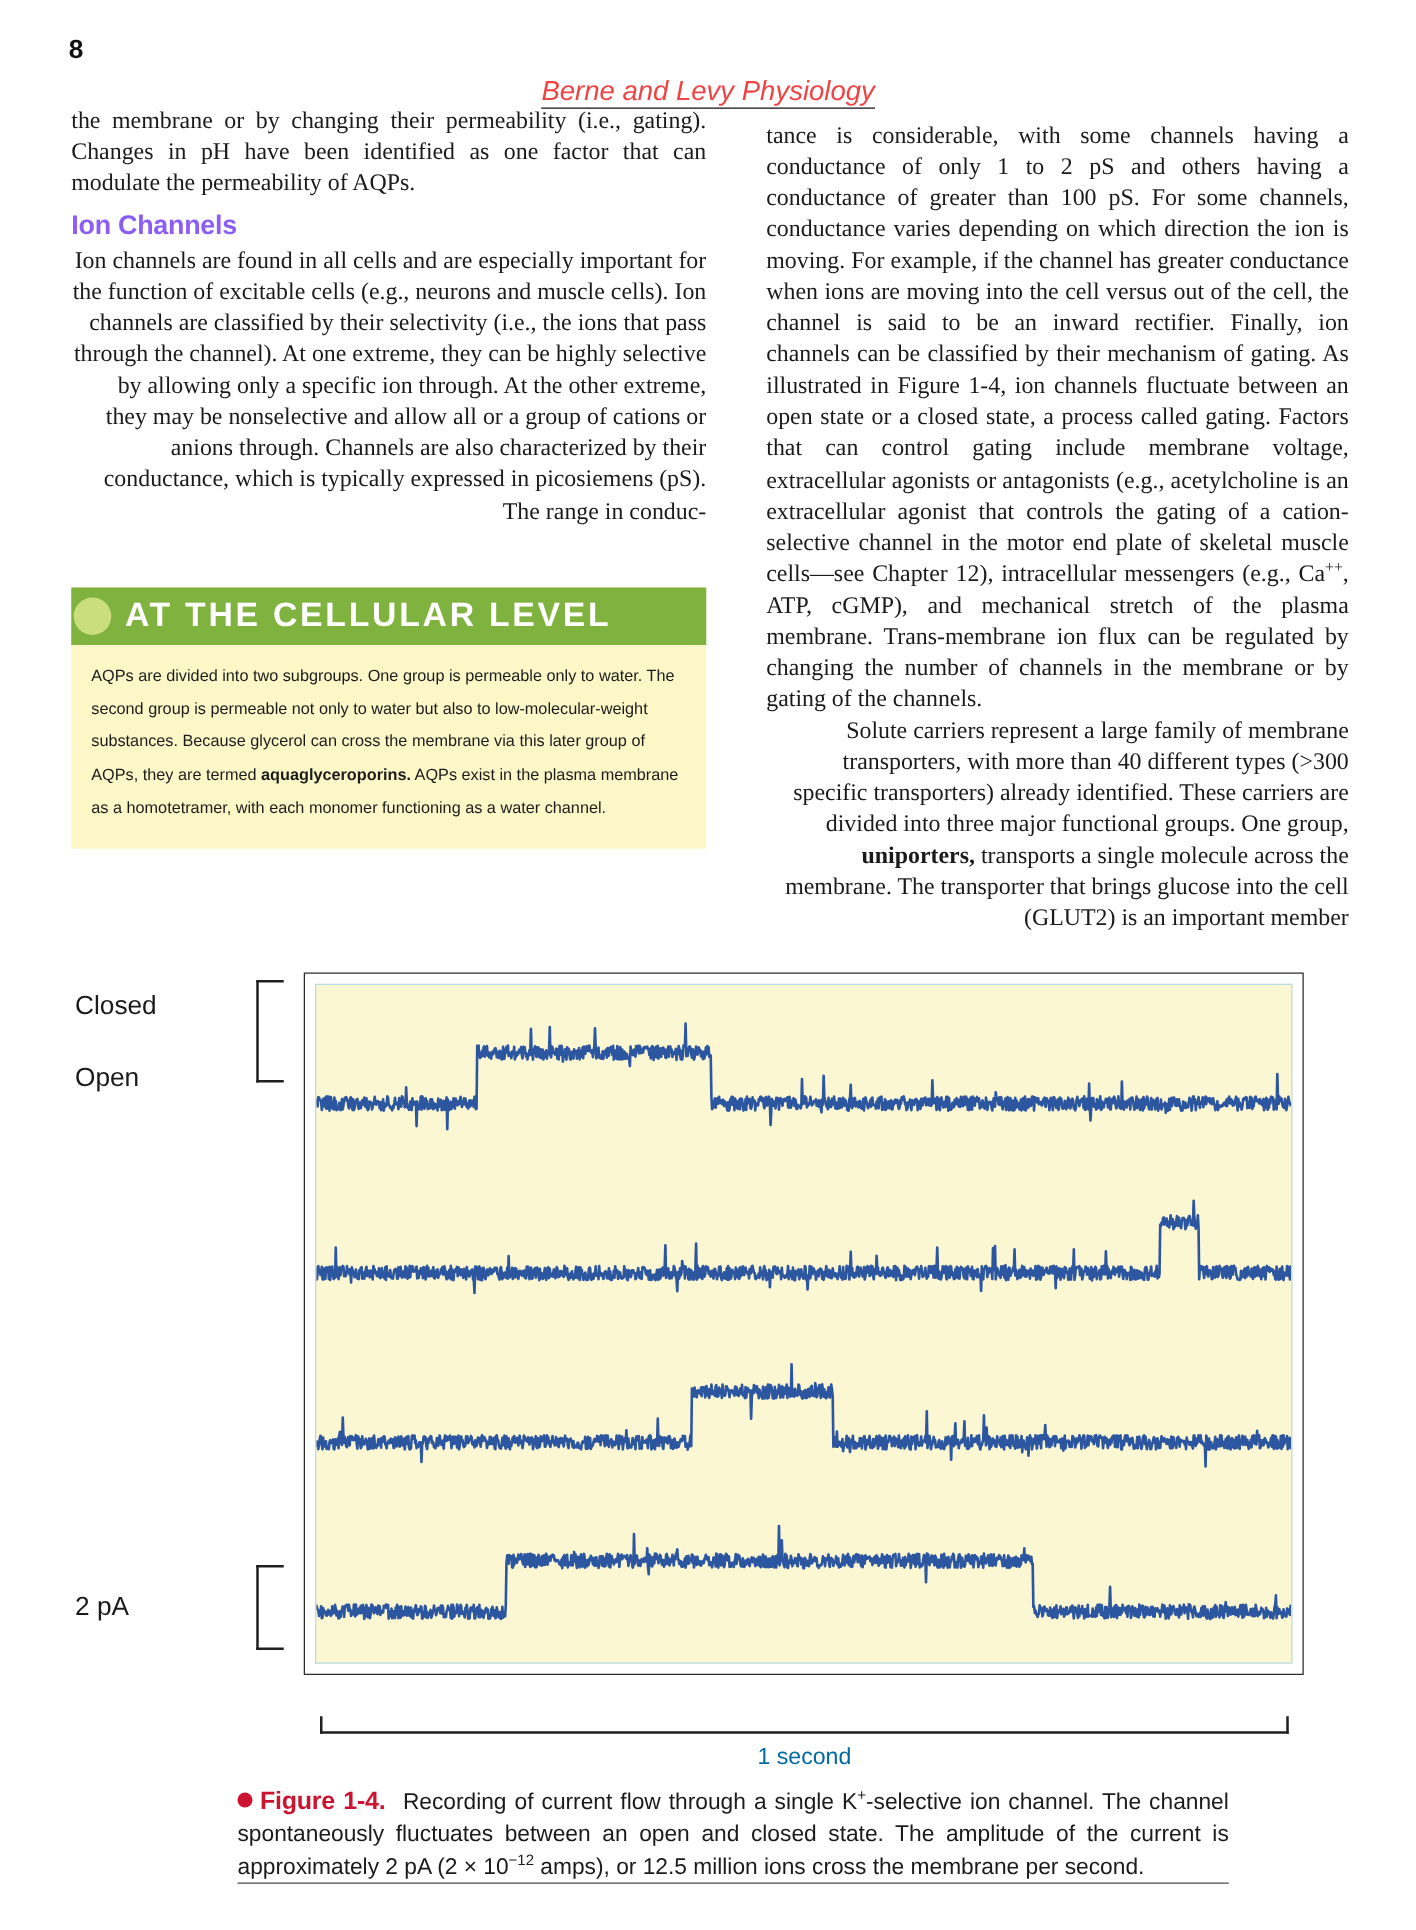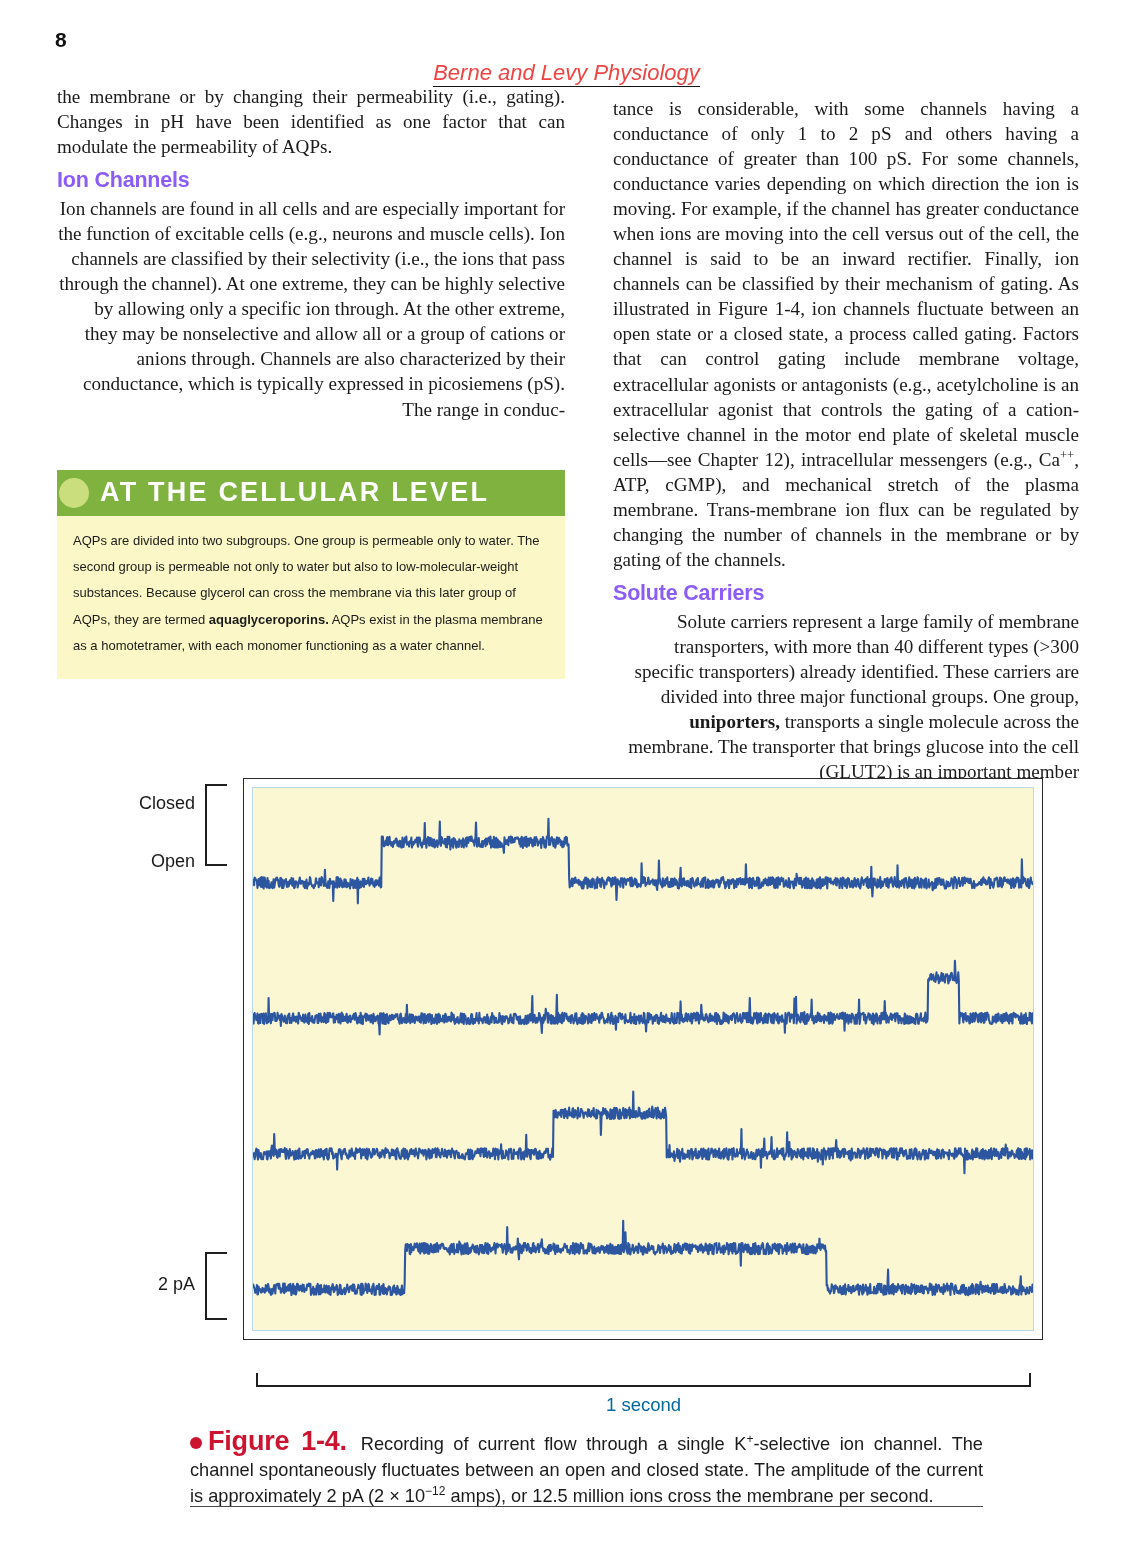--- a/index.html
+++ b/index.html
@@ -160,23 +160,23 @@
     border: 2.2px solid #1f1f1f;
     border-right: none;
     box-sizing: border-box;
   }
   .brk-state { left: 205px; top: 24px; width: 22px; height: 82px; }
   .brk-scale { left: 205px; top: 492px; width: 22px; height: 68px; }
 
   .axlabel {
     position: absolute;
     font-family: "Liberation Sans", sans-serif;
-    font-size: 18px;
+    font-size: 21px;
     color: #1a1a1a;
-    text-align: right;
+    text-align: left;
     white-space: nowrap;
   }
   .lab-closed { left: 60px; top: 33px;  width: 135px; }
   .lab-open   { left: 60px; top: 91px;  width: 135px; }
   .lab-pa     { left: 60px; top: 514px; width: 135px; }
 
   
   .scalebar {
     position: absolute;
     left: 256px;
@@ -222,21 +222,21 @@
     display: inline-block;
     width: 12px;
     height: 12px;
     border-radius: 50%;
     background: #cc1430;
     margin-right: 6px;
     vertical-align: 1px;
   }
   .fig-num {
     font-weight: bold;
-    font-size: 27px;
+    font-size: 20px;
     color: #cc1430;
     letter-spacing: -0.2px;
   }
   .cap-gap { display: inline-block; width: 14px; }
 </style>
 </head>
 <body>
 
 <div class="running-head">
   <div class="folio">8</div>
@@ -254,21 +254,20 @@
     <div class="callout-bullet"></div>
     <div class="callout-header-text">AT THE CELLULAR LEVEL</div>
   </div>
   <div class="callout-body">
     <p class="lastline"><span>AQPs are divided into two subgroups. One group is permeable only to water. The second group is permeable not only to water but also to low-molecular-weight substances. Because glycerol can cross the membrane via this later group of AQPs, they are termed </span><b>aquaglyceroporins.</b><span> AQPs exist in the plasma membrane as a homotetramer, with each monomer functioning as a water channel.</span></p>
   </div>
 </div>
 
 <div class="col right">
   <p><span>tance is considerable, with some channels having a conductance of only 1 to 2 pS and others having a conductance of greater than 100 pS. For some channels, conductance varies depending on which direction the ion is moving. For example, if the channel has greater conductance when ions are moving into the cell versus out of the cell, the channel is said to be an inward rectifier. Finally, ion channels can be classified by their mechanism of gating. As illustrated in Figure 1-4, ion channels fluctuate between an open state or a closed state, a process called gating. Factors that can control gating include membrane voltage, extracellular agonists or antagonists (e.g., acetylcholine is an extracellular agonist that controls the gating of a cation-selective channel in the motor end plate of skeletal muscle cells—see Chapter 12), intracellular messengers (e.g., Ca</span><sup>++</sup><span>, ATP, cGMP), and mechanical stretch of the plasma membrane. Trans-membrane ion flux can be regulated by changing the number of channels in the membrane or by gating of the channels.</span></p>
-  <h2 class="section">Solute Carriers</h2>
   <p class="lastline"><span>Solute carriers represent a large family of membrane transporters, with more than 40 different types (&gt;300 specific transporters) already identified. These carriers are divided into three major functional groups. One group, </span><b>uniporters,</b><span> transports a single molecule across the membrane. The transporter that brings glucose into the cell (GLUT2) is an important member</span></p>
 </div>
 
 <div class="figure">
 
   <div class="axlabel lab-closed">Closed</div>
   <div class="axlabel lab-open">Open</div>
   <div class="bracket brk-state"></div>
 
   <div class="axlabel lab-pa">2 pA</div>

